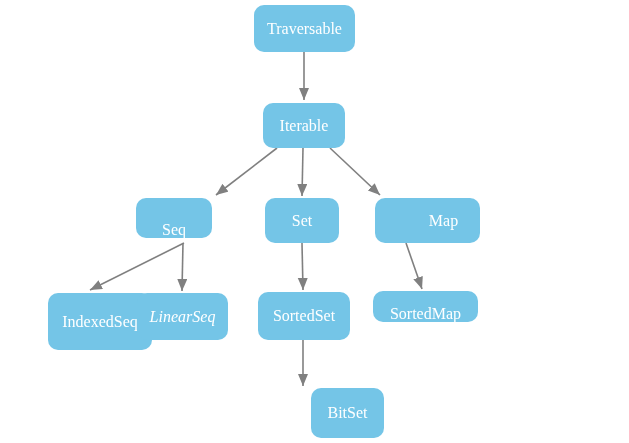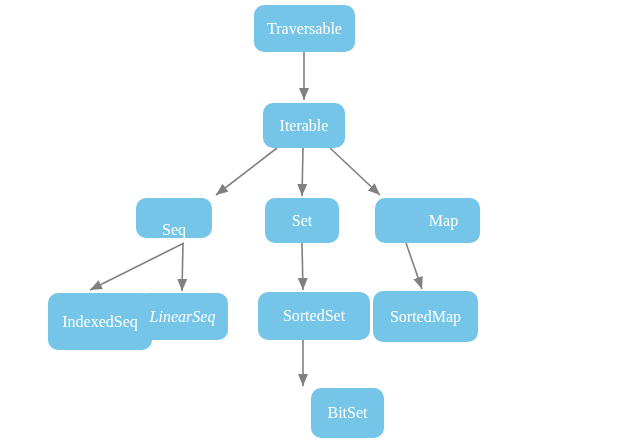--- a/index.html
+++ b/index.html
@@ -69,23 +69,23 @@
   </div>
   <div class="node" style="left:375px; top:198px; width:73px;  height:45px;padding-left:32px;">
     <span>Map</span>
   </div>
   <div class="node" style="left:8px;   top:293px; width:104px; height:57px;margin-left:40px;">
     <span>IndexedSeq</span>
   </div>
   <div class="node" style="left:137px; top:293px; width:91px;  height:47px;font-style:italic;">
     <span>LinearSeq</span>
   </div>
-  <div class="node" style="left:258px; top:292px; width:112px;  height:48px;">
+  <div class="node" style="left:258px; top:292px; width:92px;  height:48px;">
     <span>SortedSet</span>
   </div>
-  <div class="node" style="left:373px; top:291px; width:105px; height:51px;">
+  <div class="node" style="left:373px; top:291px; width:105px; height:31px;align-items:flex-end;">
     <span>SortedMap</span>
   </div>
   <div class="node" style="left:267px; top:388px; width:73px;  height:50px;margin-left:44px;">
     <span>BitSet</span>
   </div>
 
 </div>
 
 </body></html>

